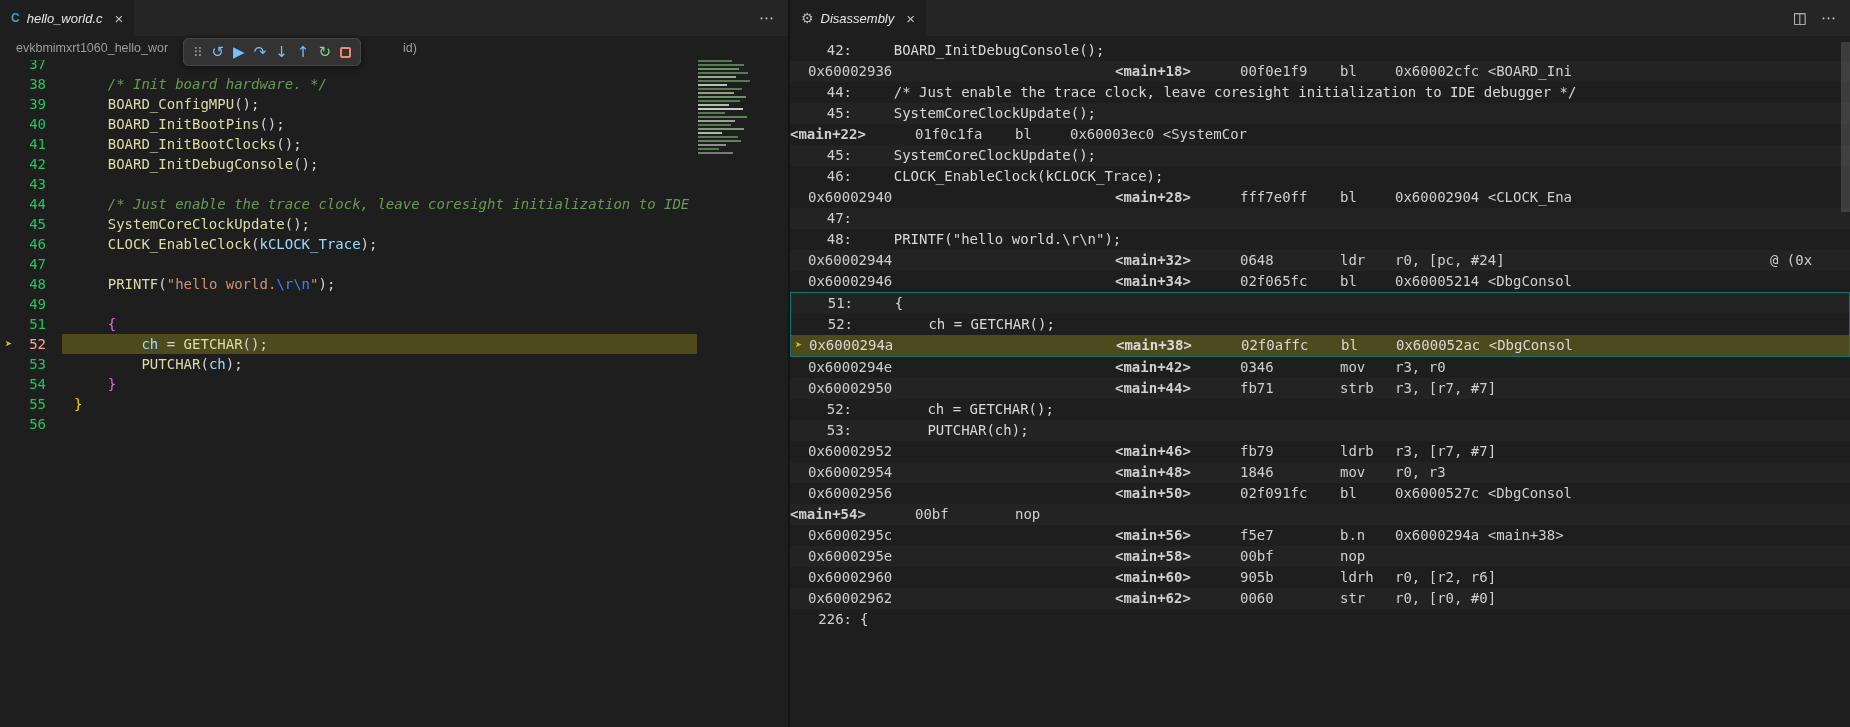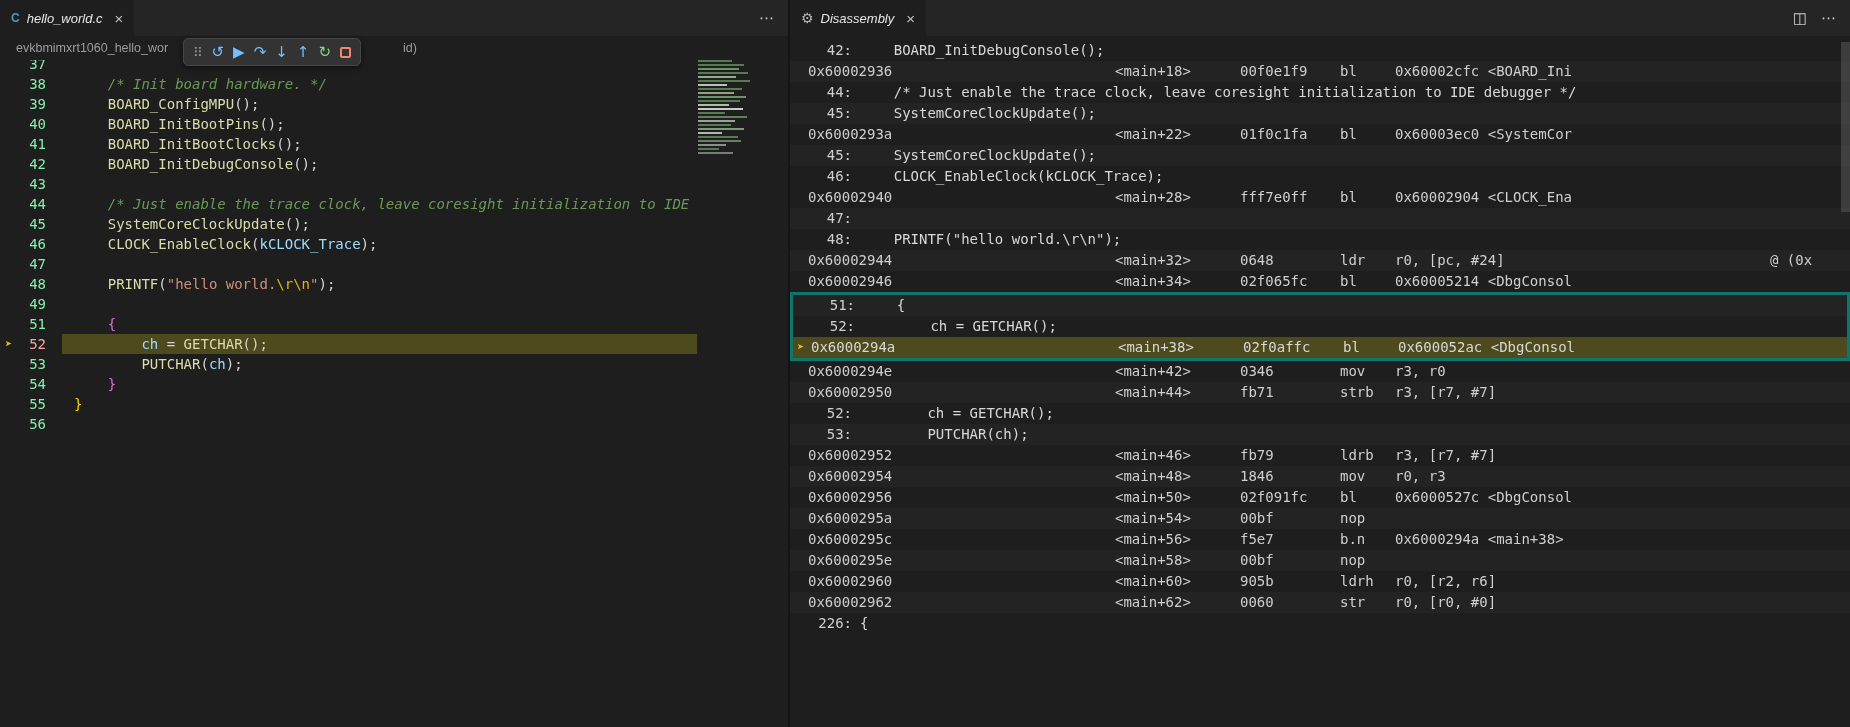--- a/index.html
+++ b/index.html
@@ -27,53 +27,53 @@
   
   .debug-toolbar { position:absolute; top:38px; left:183px; height:28px; background:#333333; border:1px solid #454545; border-radius:5px; box-shadow:0 2px 6px rgba(0,0,0,.5); display:flex; align-items:center; gap:9px; padding:0 9px; z-index:20; }
   .dbg-btn { font-size:15px; line-height:1; cursor:pointer; font-family:"DejaVu Sans", sans-serif; }
   .dbg-btn.grip { font-size:13px; cursor:grab; }
   .dbg-stop { width:11px; height:11px; border:2px solid #f48771; border-radius:2px; cursor:pointer; }
 
   
   .code { position:absolute; top:60px; left:0; width:697px; bottom:0; overflow:hidden; font-family:"DejaVu Sans Mono", monospace; font-size:14px; }
   .cline { height:20px; line-height:20px; display:flex; white-space:pre; position:relative; color:#d4d4d4; }
   .cline:first-child { margin-top:-6px; }
-  .lnum { width:46px; flex:none; text-align:right; color:#86efac; position:relative; z-index:2; cursor:pointer; }
+  .lnum { width:46px; flex:none; text-align:right; color:#22c55e; position:relative; z-index:2; cursor:pointer; }
   .ltext { margin-left:28px; position:relative; z-index:2; }
   .cline.current::before { content:""; position:absolute; left:62px; right:0; top:0; bottom:0; background:#4d4a1d; }
   .cline.current .lnum { color:#fca5a5; }
   .dbg-arrow { position:absolute; left:5px; top:0; color:#eeb817; z-index:3; font-size:12px; }
   .tk-comment { color:#6a9955; font-style:italic; }
   .tk-fn  { color:#dcdcaa; }
   .tk-kw  { color:#c586c0; }
   .tk-num { color:#b5cea8; }
   .tk-str { color:#ce9178; }
-  .tk-esc { color:#eab308; }
+  .tk-esc { color:#3b82f6; }
   .tk-var { color:#9cdcfe; }
   .tk-pink{ color:#da70d6; }
   .tk-gold{ color:#ffd700; }
 
   
   .minimap { position:absolute; top:58px; right:28px; width:62px; padding-top:2px; background:#1e1e1e; cursor:pointer; }
   .minimap div { height:2px; margin-bottom:2px; }
 
   
   .disasm { position:absolute; top:36px; left:0; right:0; bottom:0; font-family:"DejaVu Sans Mono", monospace; font-size:14px; padding-top:4px; }
   .drow { height:21px; line-height:21px; display:flex; white-space:pre; position:relative; color:#cfcfcf; cursor:pointer; }
   .drow.alt { background:#232323; }
   .drow.current { background:#4d4a1d; color:#d8d8d8; }
   .addr   { margin-left:18px; width:307px; flex:none; }
-  .dfunc  { width:125px; flex:none; }
+  .dfunc  { width:125px; flex:none;font-weight:bold; }
   .dbytes { width:100px; flex:none; }
   .dmn    { width:55px; flex:none; }
   .dops   { flex:none; }
   .dcmt   { position:absolute; left:980px; }
   .sln    { margin-left:18px; width:44px; flex:none; text-align:right; }
   .stext  { margin-left:8px; color:#d8d8d8; }
-  .focus-group { border:3px solid #0f766e; }
+  .focus-group { border:1px solid #0f766e; }
   .cur-arrow { position:absolute; left:4px; color:#eeb817; font-size:12px; }
 
   .scrollbar-thumb { position:absolute; right:0; top:42px; width:9px; height:170px; background:rgba(121,121,121,0.35); }
 </style>
 </head>
 <body>
 
 <div class="workbench">
 
   <section class="pane pane-left">
@@ -165,41 +165,41 @@
         <span>◫</span>
         <span>⋯</span>
       </div>
     </div>
 
     <div class="disasm" id="disasm-rows">
         <div class="drow src"><span class="sln">42:</span><span class="stext">    BOARD_InitDebugConsole();</span></div>
         <div class="drow ins alt"><span class="addr">0x60002936</span><span class="dfunc">&lt;main+18&gt;</span><span class="dbytes">00f0e1f9</span><span class="dmn">bl</span><span class="dops">0x60002cfc &lt;BOARD_Ini</span></div>
         <div class="drow src"><span class="sln">44:</span><span class="stext">    /* Just enable the trace clock, leave coresight initialization to IDE debugger */</span></div>
         <div class="drow src alt"><span class="sln">45:</span><span class="stext">    SystemCoreClockUpdate();</span></div>
-        <div class="drow ins"><span class="addr">0x6000293a</span><span class="dfunc">&lt;main+22&gt;</span><span class="dbytes">01f0c1fa</span><span class="dmn">bl</span><span class="dops">0x60003ec0 &lt;SystemCor</span></div>
+        <div class="drow ins"><span class="dfunc">&lt;main+22&gt;</span><span class="dbytes">01f0c1fa</span><span class="dmn">bl</span><span class="dops">0x60003ec0 &lt;SystemCor</span></div>
         <div class="drow src alt"><span class="sln">45:</span><span class="stext">    SystemCoreClockUpdate();</span></div>
         <div class="drow src"><span class="sln">46:</span><span class="stext">    CLOCK_EnableClock(kCLOCK_Trace);</span></div>
         <div class="drow ins"><span class="addr">0x60002940</span><span class="dfunc">&lt;main+28&gt;</span><span class="dbytes">fff7e0ff</span><span class="dmn">bl</span><span class="dops">0x60002904 &lt;CLOCK_Ena</span></div>
         <div class="drow src alt"><span class="sln">47:</span><span class="stext"></span></div>
         <div class="drow src"><span class="sln">48:</span><span class="stext">    PRINTF("hello world.\r\n");</span></div>
         <div class="drow ins alt"><span class="addr">0x60002944</span><span class="dfunc">&lt;main+32&gt;</span><span class="dbytes">0648</span><span class="dmn">ldr</span><span class="dops">r0, [pc, #24]</span><span class="dcmt">@ (0x</span></div>
         <div class="drow ins"><span class="addr">0x60002946</span><span class="dfunc">&lt;main+34&gt;</span><span class="dbytes">02f065fc</span><span class="dmn">bl</span><span class="dops">0x60005214 &lt;DbgConsol</span></div>
         <div class="focus-group">
           <div class="drow src alt"><span class="sln">51:</span><span class="stext">    {</span></div>
           <div class="drow src"><span class="sln">52:</span><span class="stext">        ch = GETCHAR();</span></div>
           <div class="drow ins alt current"><span class="cur-arrow">➤</span><span class="addr">0x6000294a</span><span class="dfunc">&lt;main+38&gt;</span><span class="dbytes">02f0affc</span><span class="dmn">bl</span><span class="dops">0x600052ac &lt;DbgConsol</span></div>
         </div>
         <div class="drow ins"><span class="addr">0x6000294e</span><span class="dfunc">&lt;main+42&gt;</span><span class="dbytes">0346</span><span class="dmn">mov</span><span class="dops">r3, r0</span></div>
         <div class="drow ins alt"><span class="addr">0x60002950</span><span class="dfunc">&lt;main+44&gt;</span><span class="dbytes">fb71</span><span class="dmn">strb</span><span class="dops">r3, [r7, #7]</span></div>
         <div class="drow src"><span class="sln">52:</span><span class="stext">        ch = GETCHAR();</span></div>
         <div class="drow src alt"><span class="sln">53:</span><span class="stext">        PUTCHAR(ch);</span></div>
         <div class="drow ins"><span class="addr">0x60002952</span><span class="dfunc">&lt;main+46&gt;</span><span class="dbytes">fb79</span><span class="dmn">ldrb</span><span class="dops">r3, [r7, #7]</span></div>
         <div class="drow ins alt"><span class="addr">0x60002954</span><span class="dfunc">&lt;main+48&gt;</span><span class="dbytes">1846</span><span class="dmn">mov</span><span class="dops">r0, r3</span></div>
         <div class="drow ins"><span class="addr">0x60002956</span><span class="dfunc">&lt;main+50&gt;</span><span class="dbytes">02f091fc</span><span class="dmn">bl</span><span class="dops">0x6000527c &lt;DbgConsol</span></div>
-        <div class="drow ins alt"><span class="addr">0x6000295a</span><span class="dfunc">&lt;main+54&gt;</span><span class="dbytes">00bf</span><span class="dmn">nop</span><span class="dops"></span></div>
+        <div class="drow ins alt"><span class="dfunc">&lt;main+54&gt;</span><span class="dbytes">00bf</span><span class="dmn">nop</span><span class="dops"></span></div>
         <div class="drow ins"><span class="addr">0x6000295c</span><span class="dfunc">&lt;main+56&gt;</span><span class="dbytes">f5e7</span><span class="dmn">b.n</span><span class="dops">0x6000294a &lt;main+38&gt;</span></div>
         <div class="drow ins alt"><span class="addr">0x6000295e</span><span class="dfunc">&lt;main+58&gt;</span><span class="dbytes">00bf</span><span class="dmn">nop</span><span class="dops"></span></div>
         <div class="drow ins"><span class="addr">0x60002960</span><span class="dfunc">&lt;main+60&gt;</span><span class="dbytes">905b</span><span class="dmn">ldrh</span><span class="dops">r0, [r2, r6]</span></div>
         <div class="drow ins alt"><span class="addr">0x60002962</span><span class="dfunc">&lt;main+62&gt;</span><span class="dbytes">0060</span><span class="dmn">str</span><span class="dops">r0, [r0, #0]</span></div>
         <div class="drow src"><span class="sln">226:</span><span class="stext">{</span></div>
       </div>
     <div class="scrollbar-thumb"></div>
   </section>
 
 </div>

